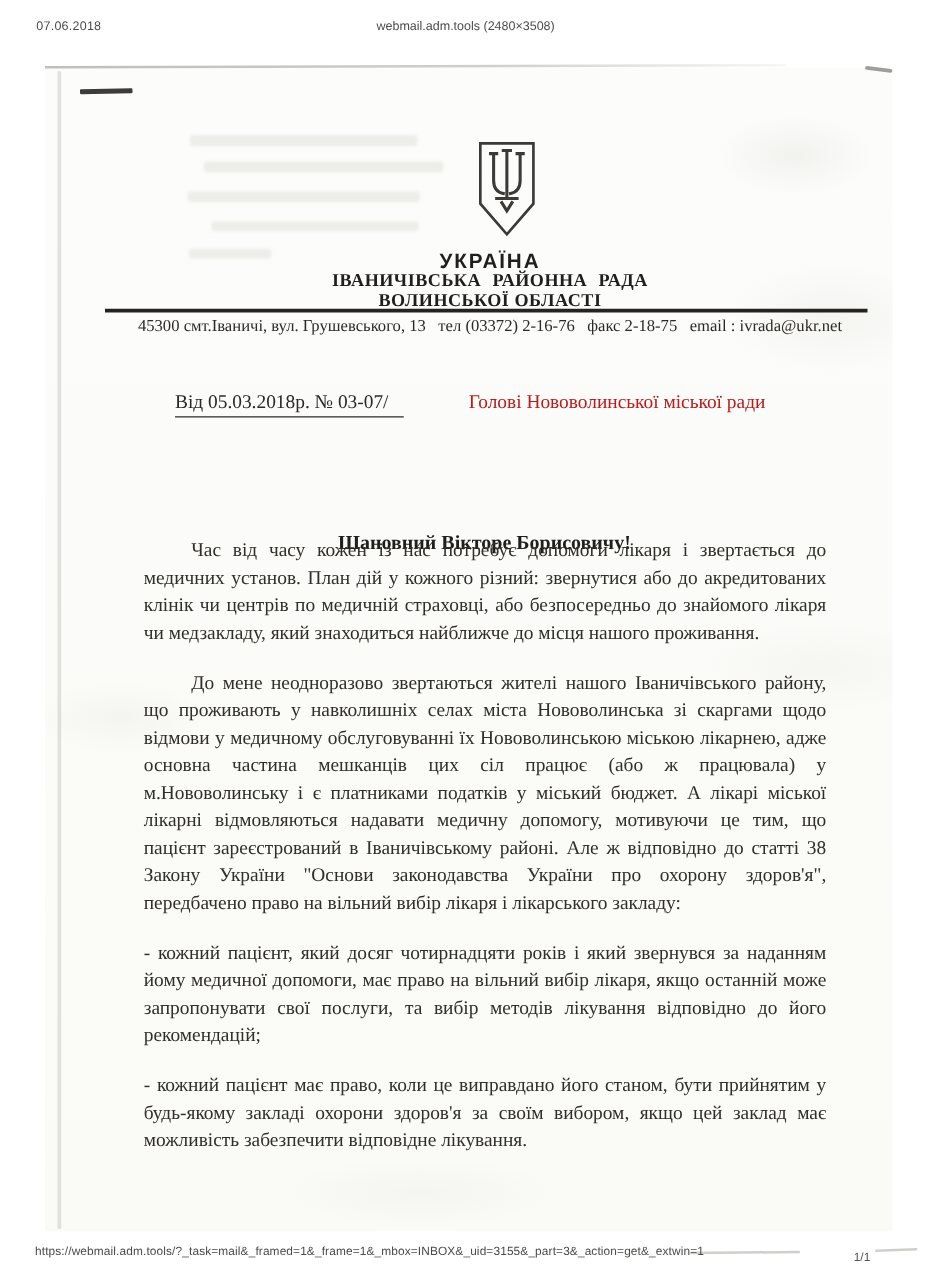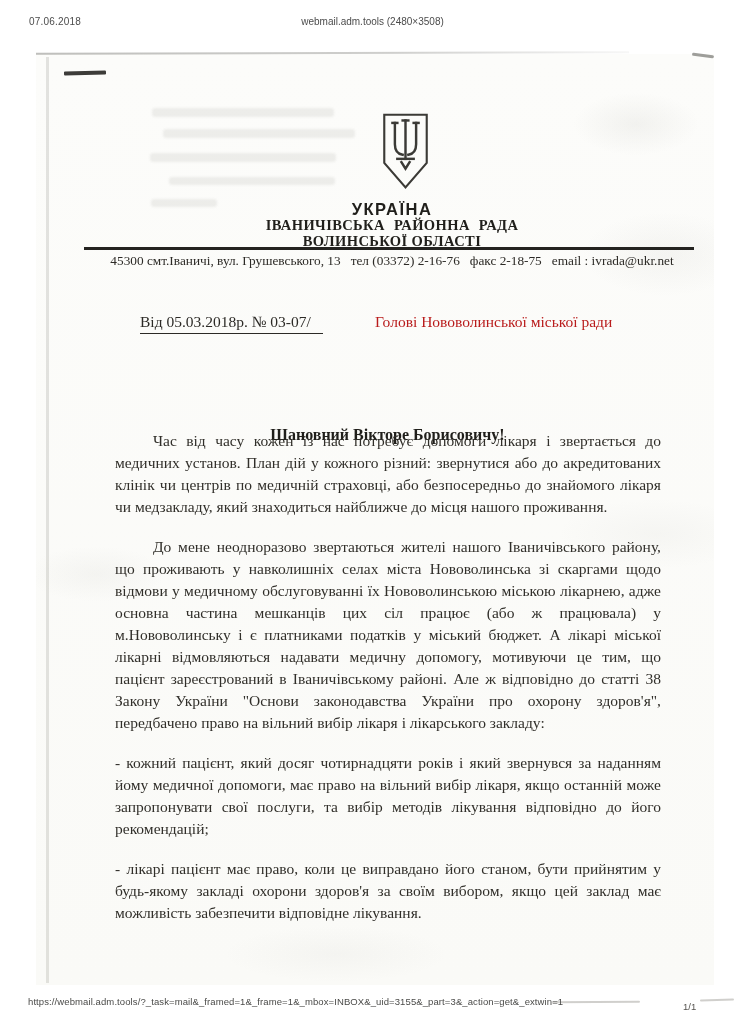--- a/index.html
+++ b/index.html
@@ -142,14 +142,14 @@
 <div class="ref-line serif"><span>Від 05.03.2018р. № 03-07/</span></div>
 <div class="addressee serif">
   <div>Голові Нововолинської міської ради</div>
 </div>
 
 <div class="salutation serif">Шановний Вікторе Борисовичу!</div>
 <div class="body-col serif">
   <p class="indent">Час від часу кожен із нас потребує допомоги лікаря і звертається до медичних установ. План дій у кожного різний: звернутися або до акредитованих клінік чи центрів по медичній страховці, або безпосередньо до знайомого лікаря чи медзакладу, який знаходиться найближче до місця нашого проживання.</p>
   <p class="indent">До мене неодноразово звертаються жителі нашого Іваничівського району, що проживають у навколишніх селах міста Нововолинська зі скаргами щодо відмови у медичному обслуговуванні їх Нововолинською міською лікарнею, адже основна частина мешканців цих сіл працює (або ж працювала) у м.Нововолинську і є платниками податків у міський бюджет. А лікарі міської лікарні відмовляються надавати медичну допомогу, мотивуючи це тим, що пацієнт зареєстрований в Іваничівському районі. Але ж відповідно до статті 38 Закону України "Основи законодавства України про охорону здоров'я", передбачено право на вільний вибір лікаря і лікарського закладу:</p>
   <p>- кожний пацієнт, який досяг чотирнадцяти років і який звернувся за наданням йому медичної допомоги, має право на вільний вибір лікаря, якщо останній може запропонувати свої послуги, та вибір методів лікування відповідно до його рекомендацій;</p>
-  <p>- лікарі пацієнт має право, коли це виправдано його станом, бути прийнятим у будь-якому закладі охорони здоров'я за своїм вибором, якщо цей заклад має можливість забезпечити відповідне лікування.</p>
+  <p>- кожний пацієнт має право, коли це виправдано його станом, бути прийнятим у будь-якому закладі охорони здоров'я за своїм вибором, якщо цей заклад має можливість забезпечити відповідне лікування.</p>
 </div>
 
 </body></html>

